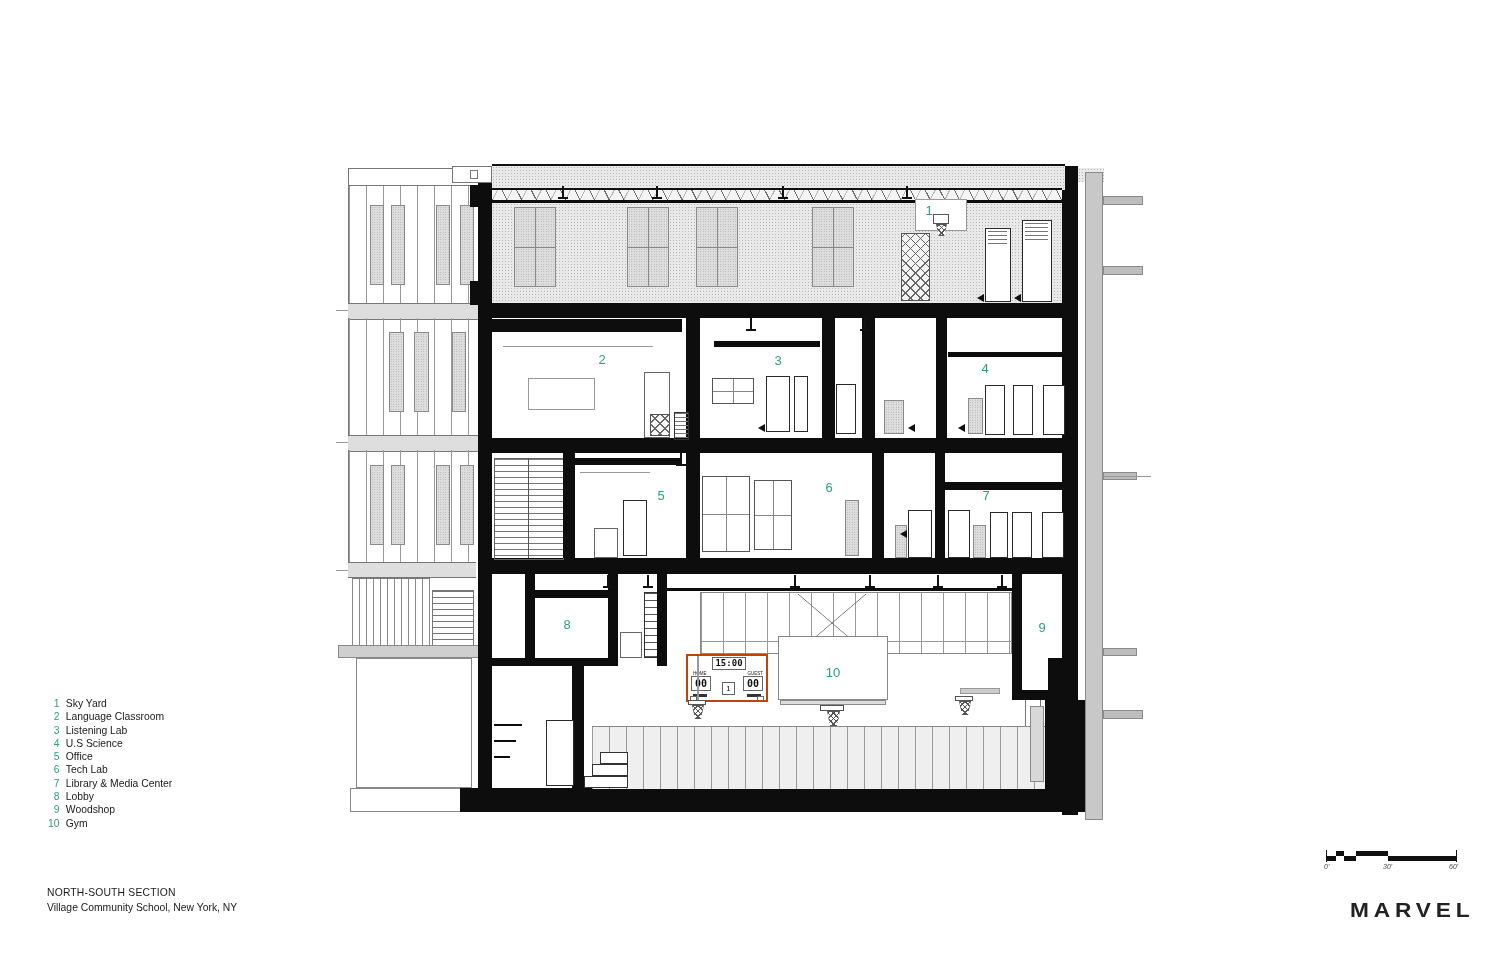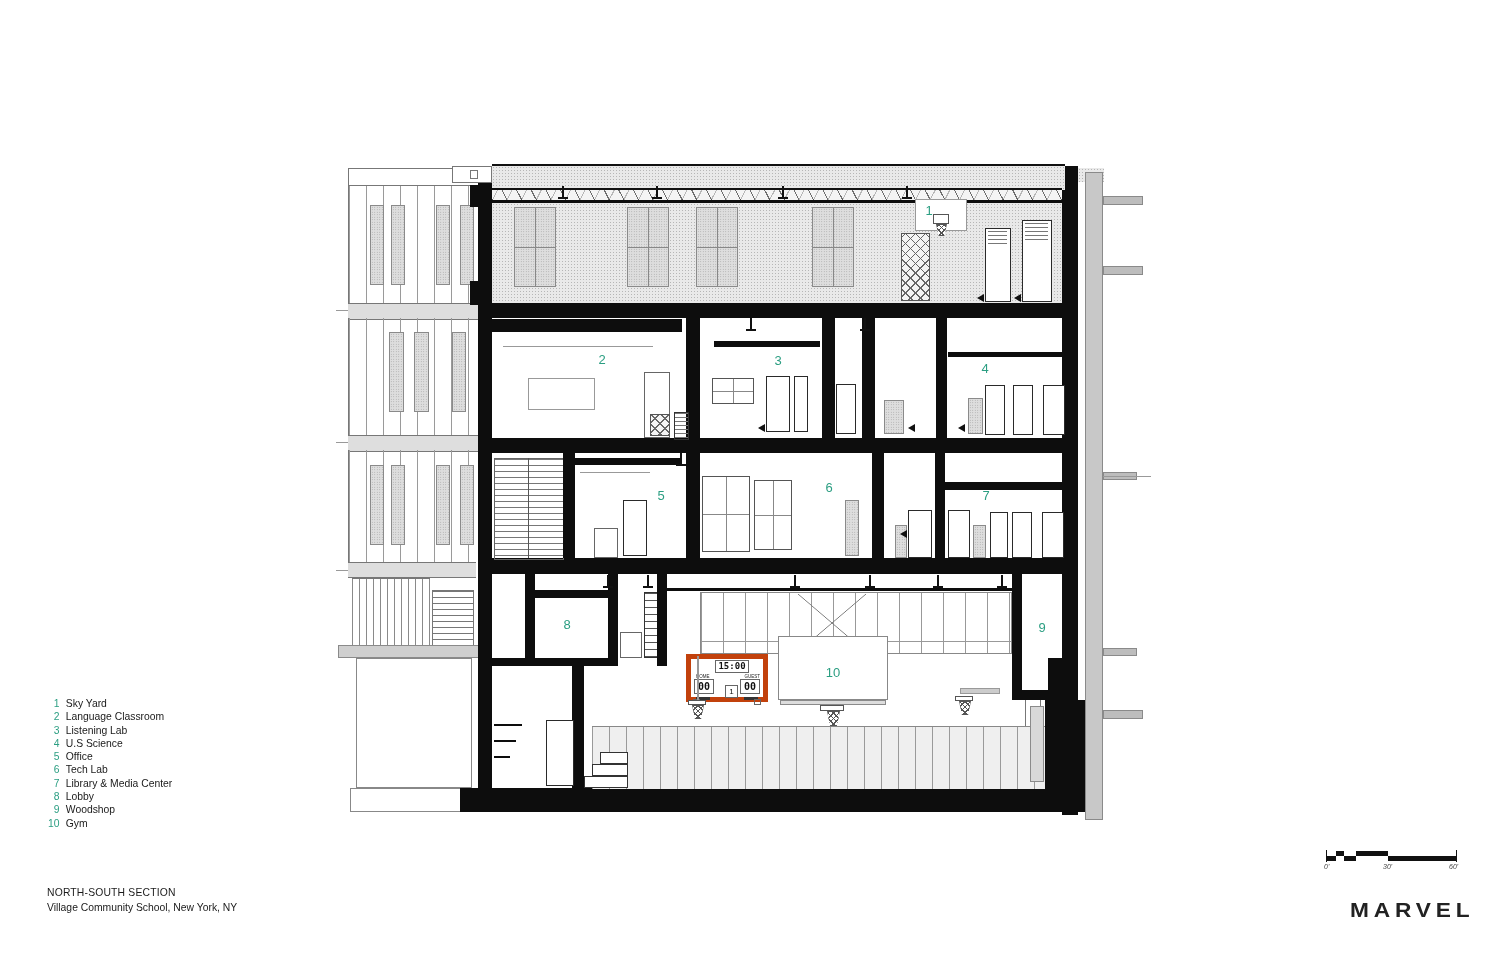--- a/index.html
+++ b/index.html
@@ -52,21 +52,21 @@
   #titleblock { position:absolute; left:47px; top:886px; transform:scaleX(0.9); transform-origin:left top; }
   #titleblock .t1 { font-size:11.5px; color:#1a1a1a; letter-spacing:0.2px; }
   #titleblock .t2 { font-size:11.5px; color:#1a1a1a; margin-top:2.5px; }
   #logo { position:absolute; left:1350px; top:898px; font-size:21px; font-weight:600; letter-spacing:4.5px; color:#222;
           transform:scaleX(1.08); transform-origin:left top; }
   
   #scalebar { position:absolute; left:1326px; top:848px; width:131px; height:24px; }
   #scalebar .seg { position:absolute; background:#111; }
   #scalebar .lbl { position:absolute; top:15px; font-size:7px; font-style:italic; color:#444; }
   
-  #scoreboard { position:absolute; left:686px; top:654px; width:82px; height:48px; border:5px solid #c2410c; background:#fff; box-sizing:border-box; }
+  #scoreboard { position:absolute; left:686px; top:654px; width:82px; height:48px; border:2px solid #c2410c; background:#fff; box-sizing:border-box; }
   #scoreboard .clock { position:absolute; left:24px; top:1px; width:34px; height:13px; border:1px solid #666; box-sizing:border-box;
         font-family:"DejaVu Sans Mono",monospace; font-size:9px; font-weight:bold; text-align:center; line-height:11px; }
   #scoreboard .side-lab { position:absolute; font-size:4.5px; color:#222; top:15px; }
   #scoreboard .score { position:absolute; top:20px; width:20px; height:15px; border:1px solid #666; box-sizing:border-box;
         font-family:"DejaVu Sans Mono",monospace; font-size:10px; font-weight:bold; text-align:center; line-height:13px; }
   #scoreboard .period { position:absolute; left:34px; top:26px; width:13px; height:13px; border:1px solid #666; box-sizing:border-box;
         font-size:8px; text-align:center; line-height:11px; }
   #scoreboard .mbar { position:absolute; width:14px; height:3px; background:#333; top:38px; }
   #scoreboard .msq { position:absolute; width:5px; height:4px; border:1px solid #666; top:40px; }
 </style>

